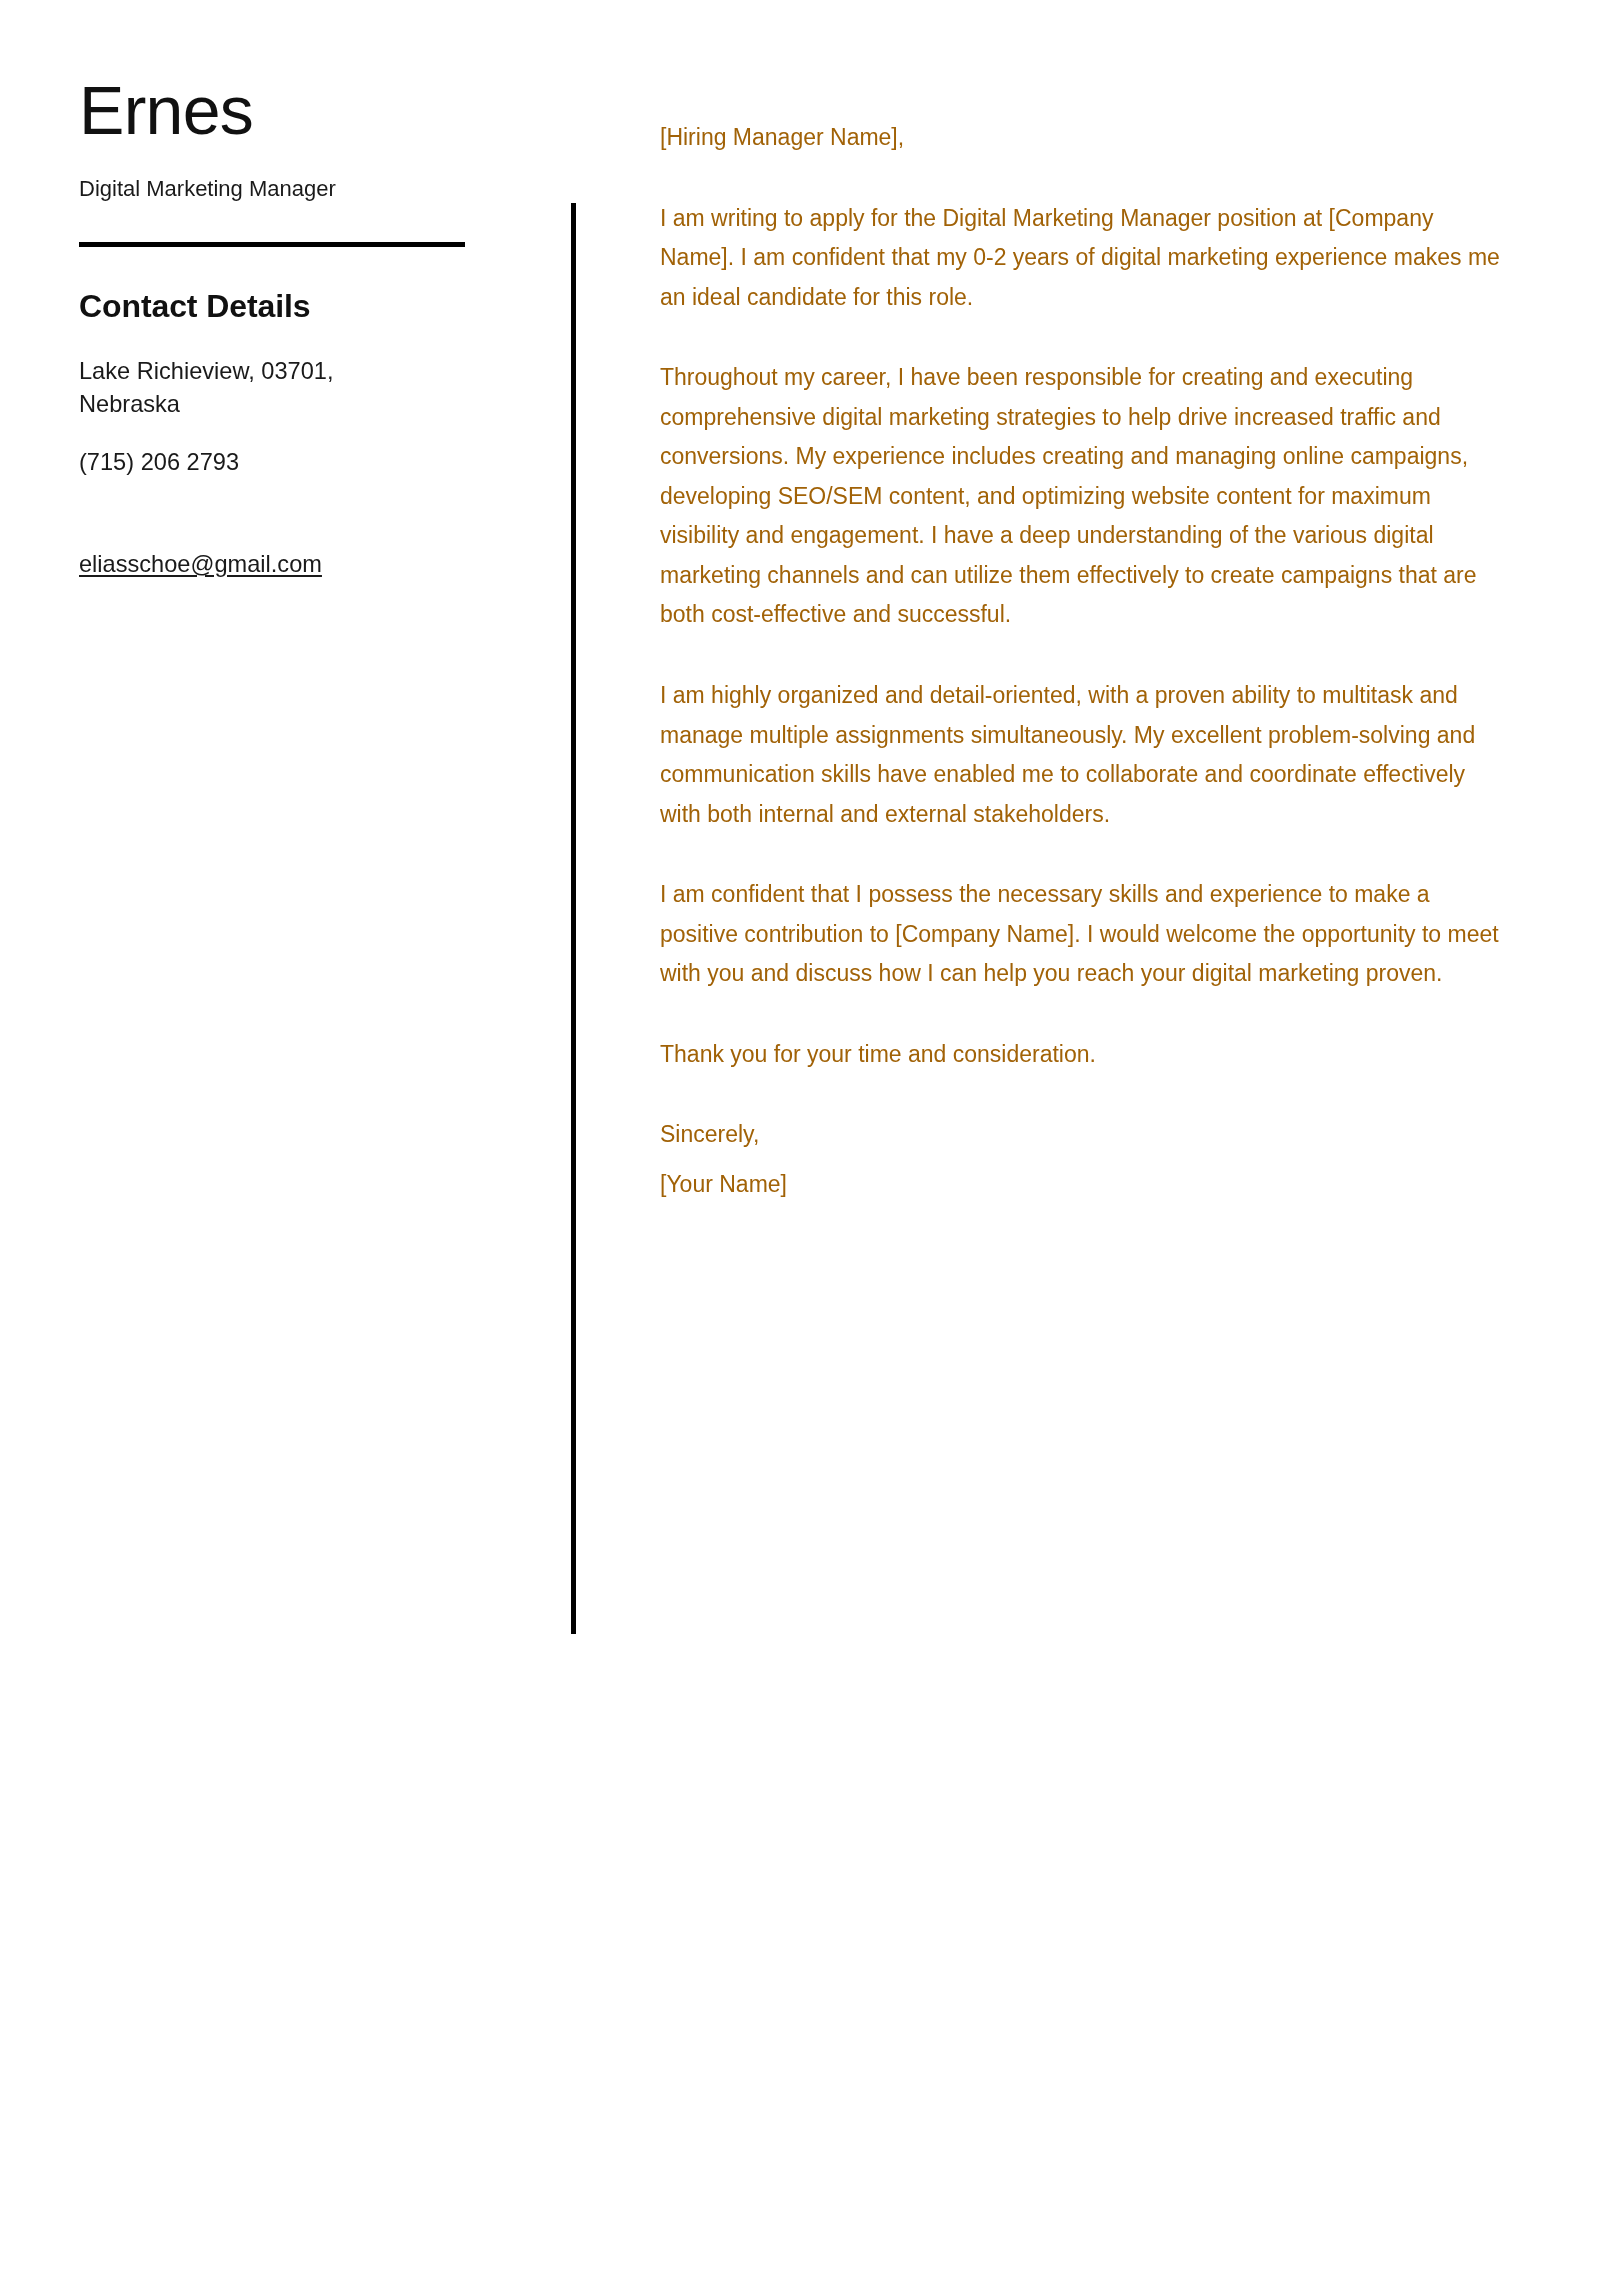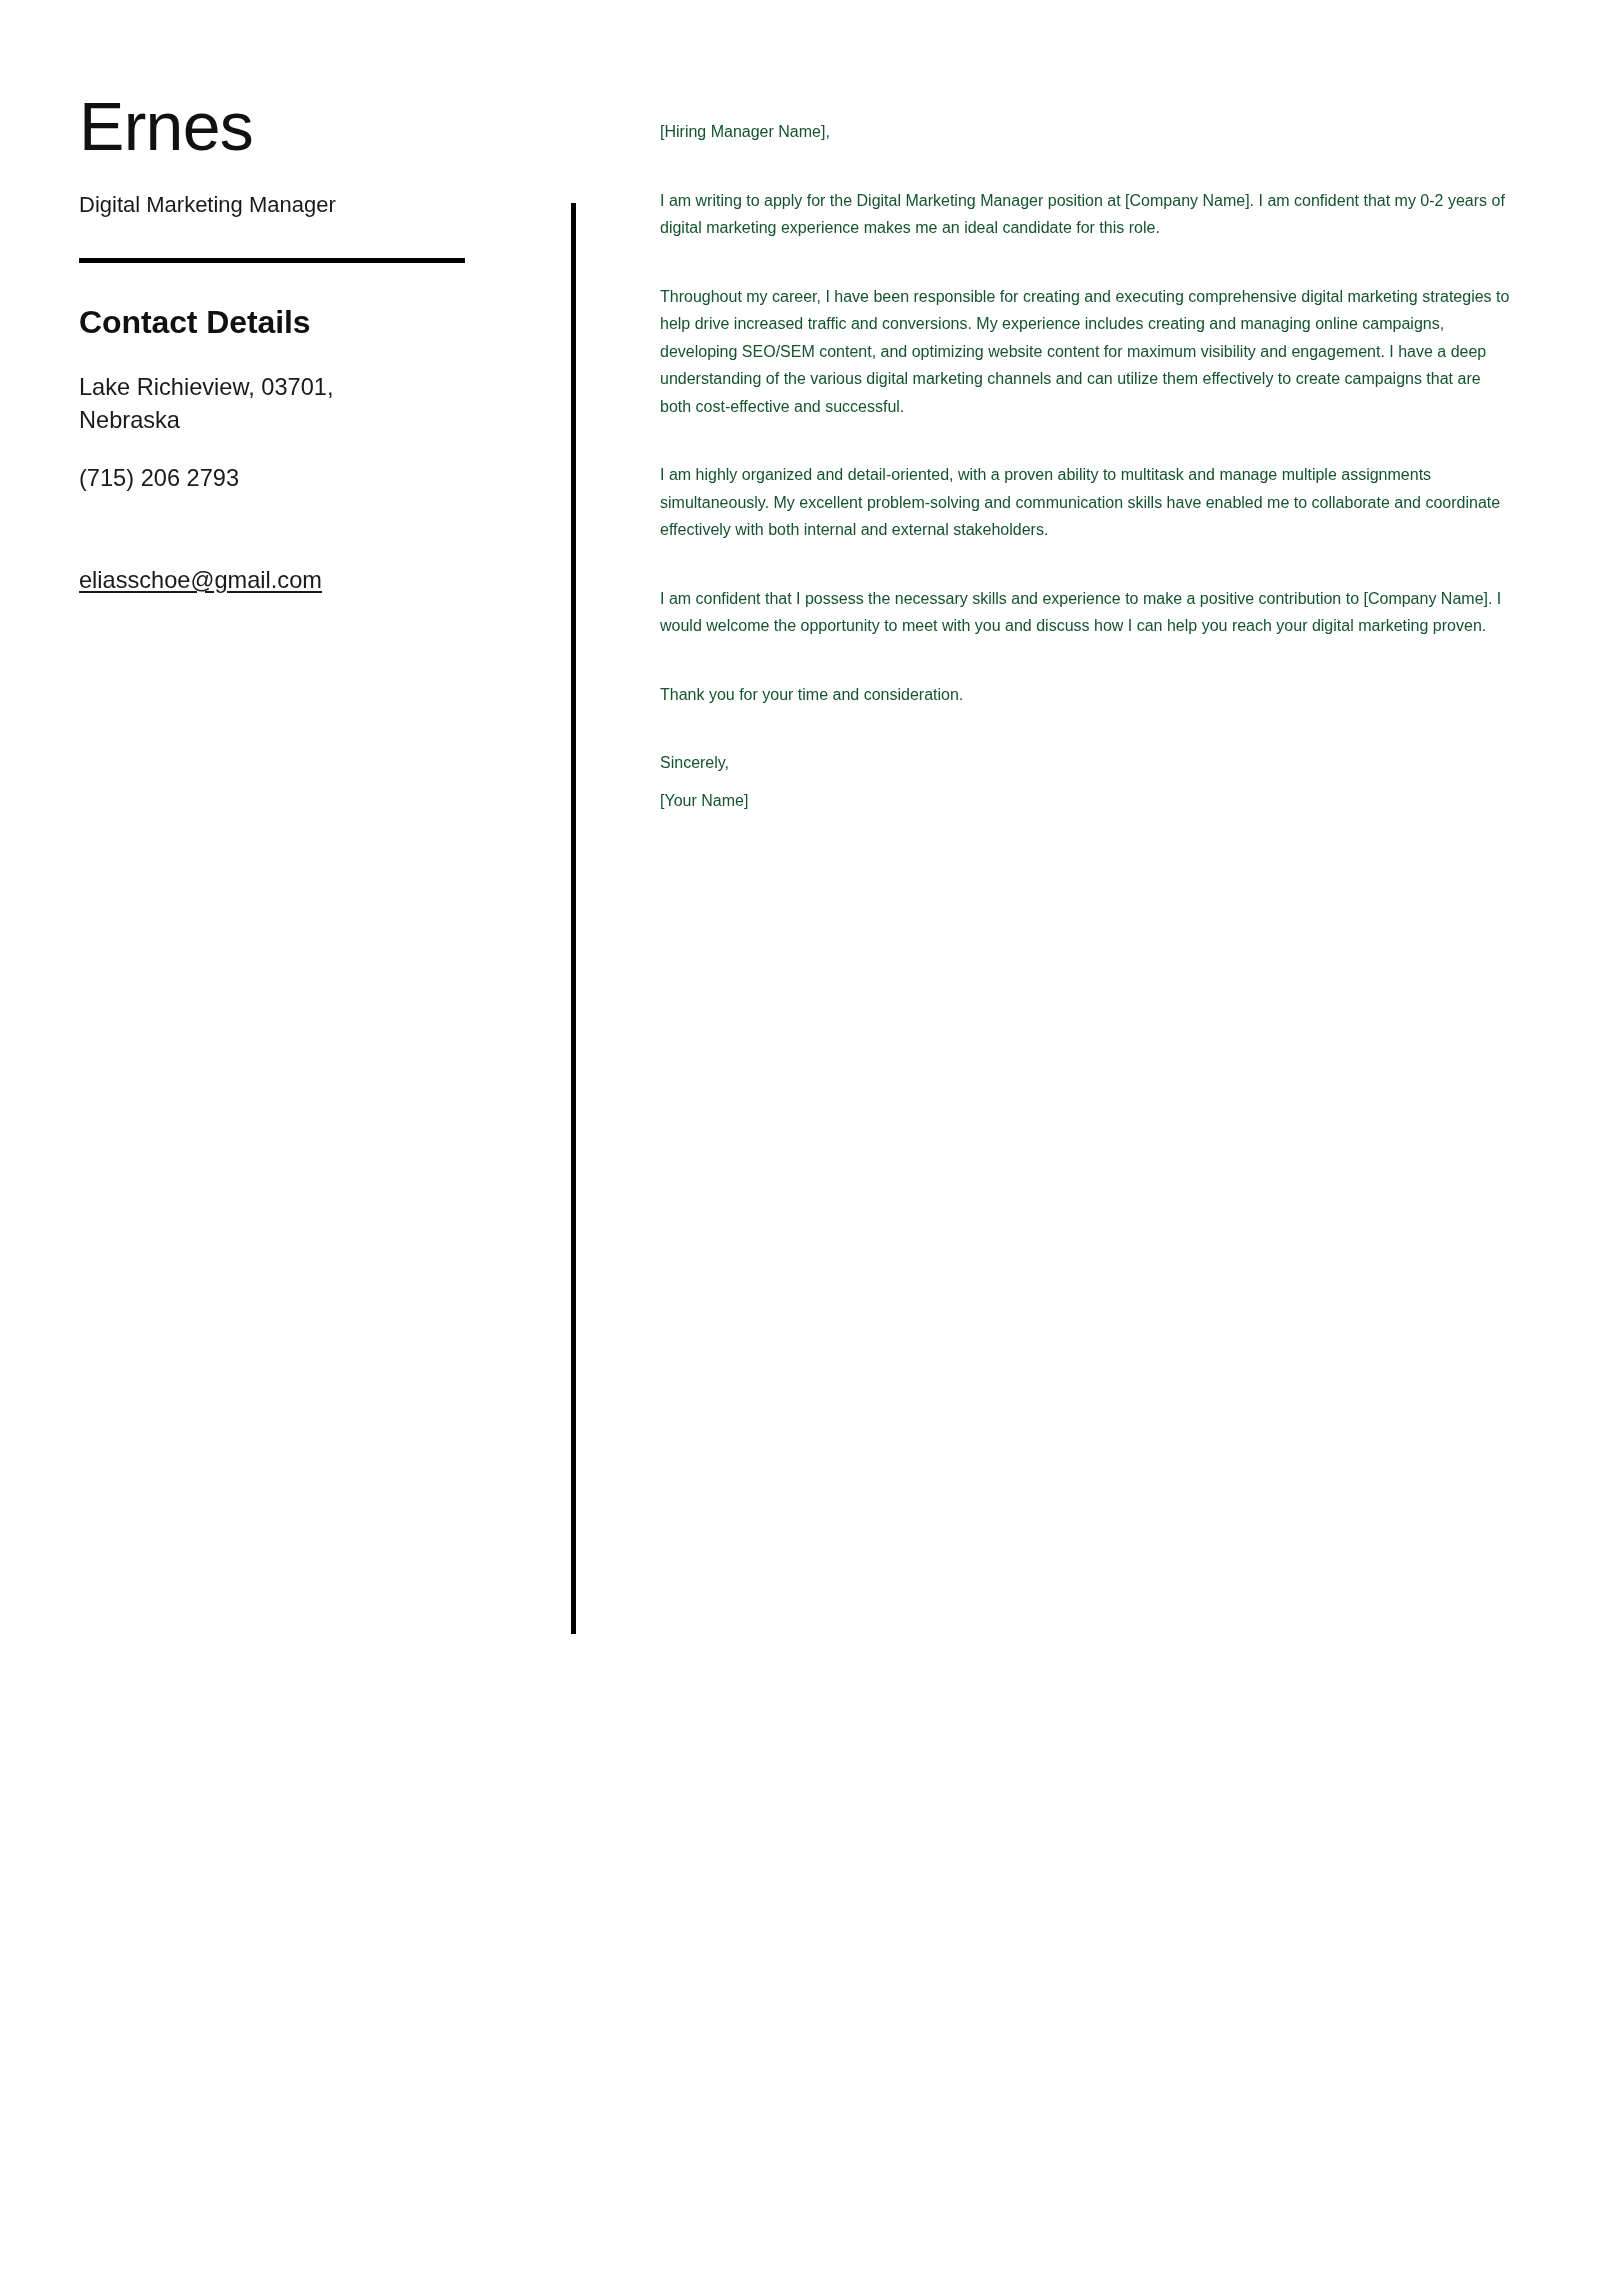--- a/index.html
+++ b/index.html
@@ -17,21 +17,21 @@
     width: 1623px;
     height: 2295px;
     background: #ffffff;
     overflow: hidden;
   }
 
   
   .sidebar {
     position: absolute;
     left: 79px;
-    top: 92px;
+    top: 76px;
     width: 419px;
   }
 
   .name-block {
     line-height: 1.02;
     margin-bottom: 29px;
   }
   .name-first,
   .name-last {
     display: block;
@@ -100,24 +100,24 @@
   
   .letter {
     position: absolute;
     left: 660px;
     top: 118px;
     width: 851px;
   }
 
   .letter p {
     margin: 0 0 41px 0;
-    font-size: 16px;
+    font-size: 23px;
     font-weight: 300;
     line-height: 1.72;
-    color: #14532d;
+    color: #a16207;
   }
   .letter p.tight {
     margin-bottom: 10px;
   }
   .letter p:last-child {
     margin-bottom: 0;
   }
 </style>
 </head>
 <body>

